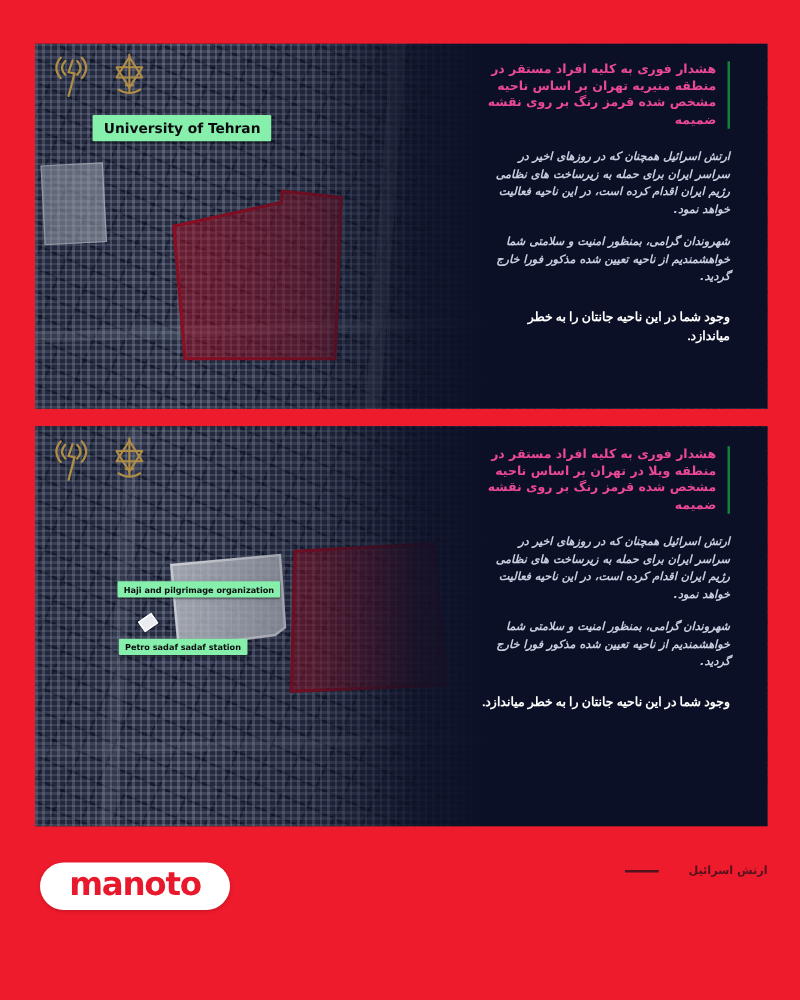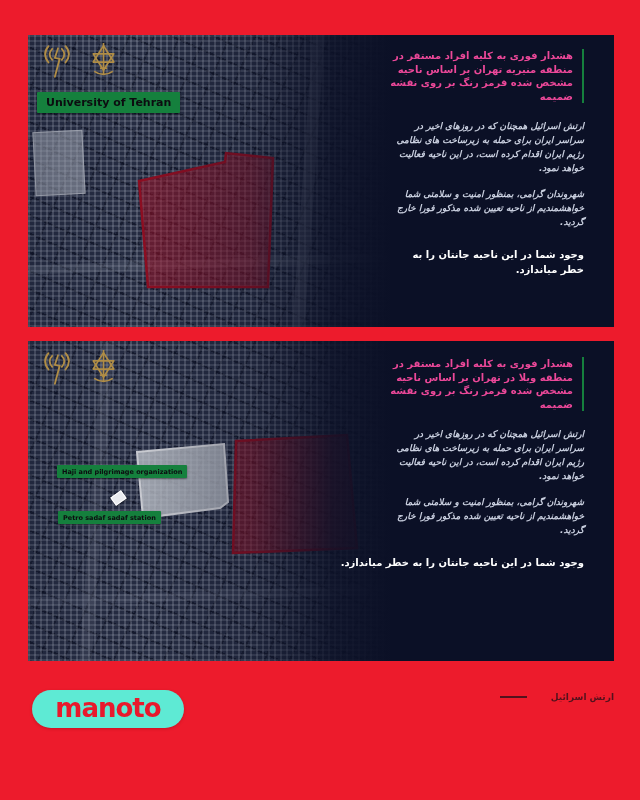--- a/index.html
+++ b/index.html
@@ -41,23 +41,24 @@
       rgba(11,16,38,.30) 100%);
   }
   .zone-svg{position:absolute;inset:0;}
 
   
   .emblem{position:absolute;}
   .emblem svg{display:block;}
 
   
   .map-label{
-    position:absolute;background:#15803d;color:#0c0c10;
+    position:absolute;background:#86efac;color:#0c0c10;
     font-weight:bold;white-space:nowrap;border-radius:1px;
     box-shadow:0 1px 2px rgba(0,0,0,.45);
+    margin-left:37px;
   }
   .label-lg{font-size:11px;padding:4px 9px;}
   .label-sm{font-size:6.5px;padding:2.5px 5px;}
   .poi{position:absolute;display:flex;align-items:center;}
   .theatre-icon{
     width:25px;height:25px;border-radius:50%;z-index:2;margin-right:-5px;
     background:radial-gradient(circle at 38% 32%, #eceef2, #a7aeb9 55%, #6e7582 90%);
     border:1.5px solid #dfe2e8;
     box-shadow:inset 0 0 0 3px rgba(90,97,110,.45), 0 1px 2px rgba(0,0,0,.5);
   }
@@ -77,27 +78,28 @@
     color:#ec4899;border-right:2px solid #15803d;padding-right:9px;
   }
   .para{
     margin:0 0 12px 0;font-size:9px;font-weight:bold;line-height:1.55;
     color:#c9cfdf;
     font-style:italic;
   }
   .warning{
     margin:17px 0 0 0;font-size:10px;font-weight:bold;line-height:1.55;
     color:#ffffff;
+    font-family:Liberation Serif, serif;
   }
   #card2 .warning{white-space:nowrap;}
 
   
   .logo-pill{
     position:absolute;left:32px;top:690px;width:152px;height:38px;
-    background:#5eead4;border-radius:20px;
+    background:#ffffff;border-radius:20px;
     display:flex;align-items:center;justify-content:center;
     box-shadow:0 1px 3px rgba(130,10,20,.35);
   }
   .logo-text{color:#e8192c;font-weight:bold;font-size:26px;letter-spacing:-1px;line-height:1;padding-bottom:3px;}
   .credit-line{
     position:absolute;top:692px;right:26px;
     display:flex;align-items:center;gap:24px;
   }
   .credit-dash{width:27px;height:2.5px;background:#53121d;}
   .credit-text{direction:rtl;font-size:9px;font-weight:bold;color:#53121d;}

